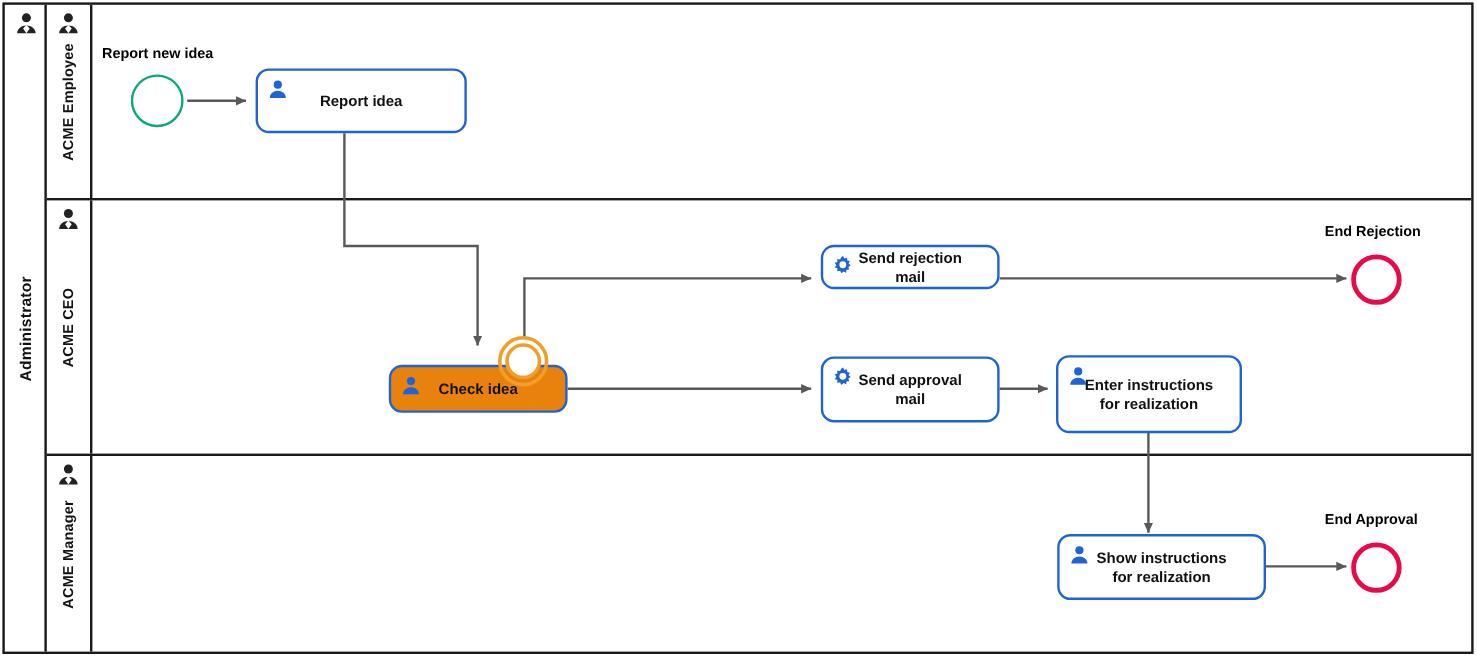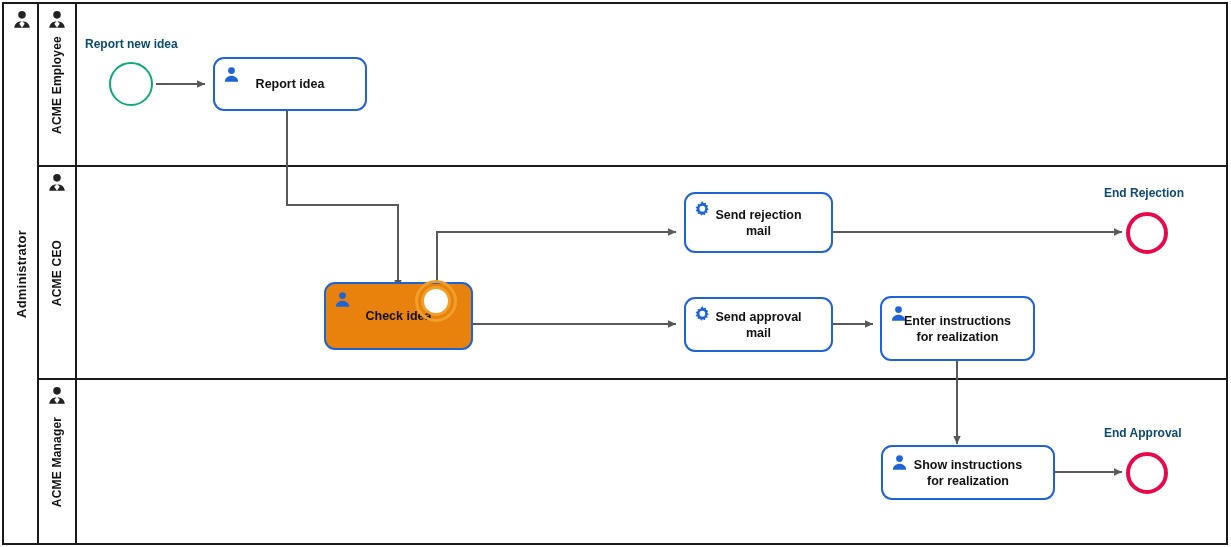--- a/index.html
+++ b/index.html
@@ -142,21 +142,21 @@
     border-radius: 50%;
     border: 3px solid #f0a02a;
     background: #ffffff;
   }
 
   
   .event-label {
     position: absolute;
     font-size: 12px;
     font-weight: bold;
-    color: #0c4a6e;
+    color: #000000;
     white-space: nowrap;
   }
 
   
   #flows {
     position: absolute;
     left: 0;
     top: 0;
     width: 1231px;
     height: 547px;
@@ -235,40 +235,40 @@
 
     <path d="M957,352 L957,444" stroke="#595959" stroke-width="2" fill="none" marker-end="url(#arrow)"></path>
 
     <path d="M1032,472 L1122,472" stroke="#595959" stroke-width="2" fill="none" marker-end="url(#arrow)"></path>
   </svg>
 
   <div class="event-label" style="left:85px; top:37px;">Report new idea</div>
 
   <div class="event start" style="left:109px; top:62px; width:44px; height:44px;"></div>
 
-  <div class="task" style="left:213px; top:57px; width:154px; height:54px;">
+  <div class="task" style="left:213px; top:57px; width:176px; height:54px;">
     <svg class="task-icon" viewBox="0 0 24 24">
       <circle cx="12" cy="7" r="4.3" fill="#1f64d6"></circle>
       <path d="M3.6 21c0-4.4 3.8-7.5 8.4-7.5s8.4 3.1 8.4 7.5z" fill="#1f64d6"></path>
     </svg>
     <div class="task-label">Report idea</div>
   </div>
 
-  <div class="task highlight" style="left:324px; top:282px; width:149px; height:68px;justify-content:center;">
+  <div class="task highlight" style="left:324px; top:304px; width:149px; height:40px;justify-content:center;">
     <svg class="task-icon" viewBox="0 0 24 24">
       <circle cx="12" cy="7" r="4.3" fill="#1f64d6"></circle>
       <path d="M3.6 21c0-4.4 3.8-7.5 8.4-7.5s8.4 3.1 8.4 7.5z" fill="#1f64d6"></path>
     </svg>
     <div class="task-label">Check idea</div>
   </div>
 
   <div class="boundary-outer" style="left:415px; top:280px; width:42px; height:42px;"></div>
   <div class="boundary-inner" style="left:421px; top:286px; width:30px; height:30px;"></div>
 
-  <div class="task" style="left:684px; top:192px; width:149px; height:61px;">
+  <div class="task" style="left:684px; top:204px; width:149px; height:37px;">
     <svg class="task-icon" viewBox="0 0 24 24">
       <path fill="#1f64d6" d="M12 1.6 13.5 4.2 16.4 3.4 16.4 6.4 19.2 7.0 17.9 9.7 20.1 11.6 17.6 13.2 18.7 16.0 15.7 16.2 15.3 19.2 12.6 17.9 10.4 19.9 8.9 17.3 5.9 17.7 6.1 14.7 3.3 13.8 5.0 11.3 3.3 8.9 6.1 7.9 5.9 4.9 8.9 5.3 10.4 2.7z"></path>
       <circle cx="11.8" cy="10.9" r="3.6" fill="#ffffff"></circle>
     </svg>
     <div class="task-label">Send rejection
 mail</div>
   </div>
 
   <div class="event-label" style="left:1104px; top:186px;text-align:center;">End Rejection</div>
 

